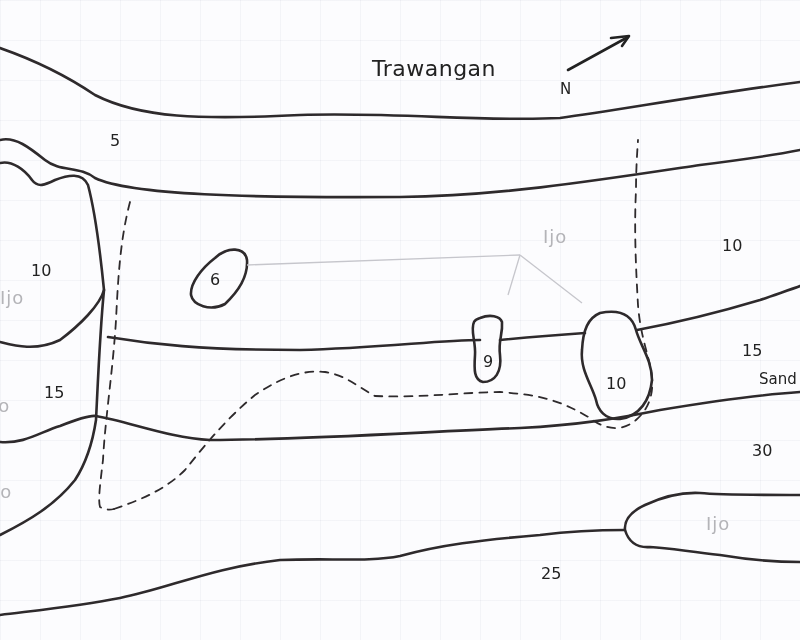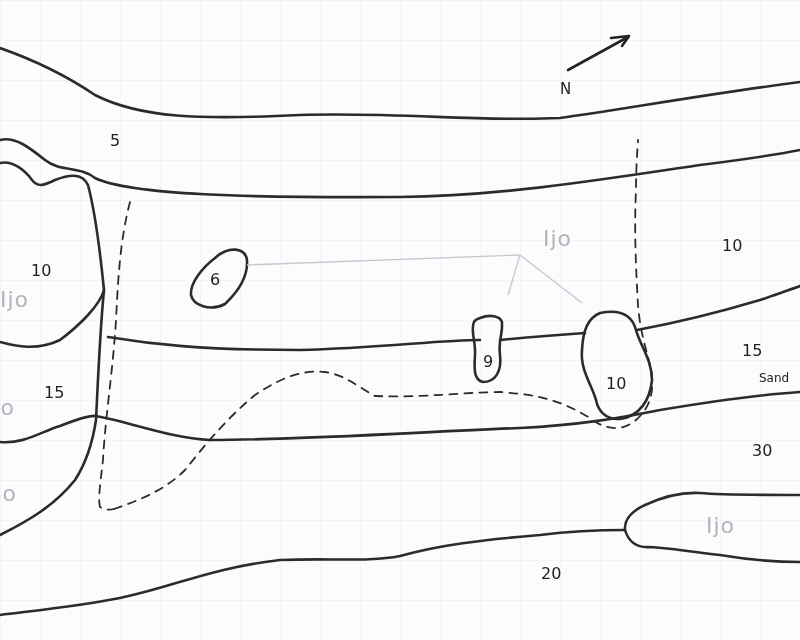--- a/index.html
+++ b/index.html
@@ -20,22 +20,22 @@
     .lbl {
       position: absolute;
       font-family: "DejaVu Sans", sans-serif;
       color: #222;
       white-space: nowrap;
       line-height: 1;
     }
     .depth { font-size: 16px; }
     .title { font-size: 22px; letter-spacing: 0.5px; }
     .north { font-size: 15px; }
-    .ijo { font-size: 22px; color: #b4b4b8; letter-spacing: 1px; }
-    .sand { font-size: 12px; }
+    .ijo { font-size: 18px; color: #b4b4b8; letter-spacing: 1px; }
+    .sand { font-size: 15px; }
     .contour { fill: none; stroke: #2e2a2c; stroke-width: 2.6; stroke-linecap: round; stroke-linejoin: round; }
     .route { fill: none; stroke: #2e2a2c; stroke-width: 1.8; stroke-dasharray: 8 7; stroke-linecap: round; }
     .pointer { fill: none; stroke: #c6c6cc; stroke-width: 1.3; }
     .arrow { fill: none; stroke: #222; stroke-width: 2.6; stroke-linecap: round; stroke-linejoin: round; }
   </style>
 </head>
 <body>
 
 <div class="map">
 
@@ -71,29 +71,30 @@
     <path class="pointer" d="M247,265 C330,262 420,258 520,255"></path>
     <path class="pointer" d="M520,255 L508,295"></path>
     <path class="pointer" d="M520,255 L582,303"></path>
 
     <g>
       <path class="arrow" d="M568,70 L628,37"></path>
       <path class="arrow" d="M611,38 L629,36 L622,46"></path>
     </g>
   </svg>
 
+  <span class="lbl title" style="left:372px; top:58px;">Trawangan</span>
   <span class="lbl north" style="left:560px; top:82px;">N</span>
 
   <span class="lbl depth" style="left:110px; top:133px;">5</span>
   <span class="lbl depth" style="left:31px; top:263px;">10</span>
   <span class="lbl depth" style="left:722px; top:238px;">10</span>
   <span class="lbl depth" style="left:44px; top:385px;">15</span>
   <span class="lbl depth" style="left:742px; top:343px;">15</span>
   <span class="lbl depth" style="left:752px; top:443px;">30</span>
-  <span class="lbl depth" style="left:541px; top:566px;">20</span>
+  <span class="lbl depth" style="left:541px; top:566px;">25</span>
 
   <span class="lbl depth" style="left:210px; top:272px;">6</span>
   <span class="lbl depth" style="left:483px; top:354px;">9</span>
   <span class="lbl depth" style="left:606px; top:376px;">10</span>
 
   <span class="lbl ijo" style="left:0px; top:289px;">Ijo</span>
   <span class="lbl ijo" style="left:-14px; top:397px;">Ijo</span>
   <span class="lbl ijo" style="left:-12px; top:483px;">Ijo</span>
   <span class="lbl ijo" style="left:543px; top:228px;">Ijo</span>
   <span class="lbl ijo" style="left:706px; top:515px;">Ijo</span>

